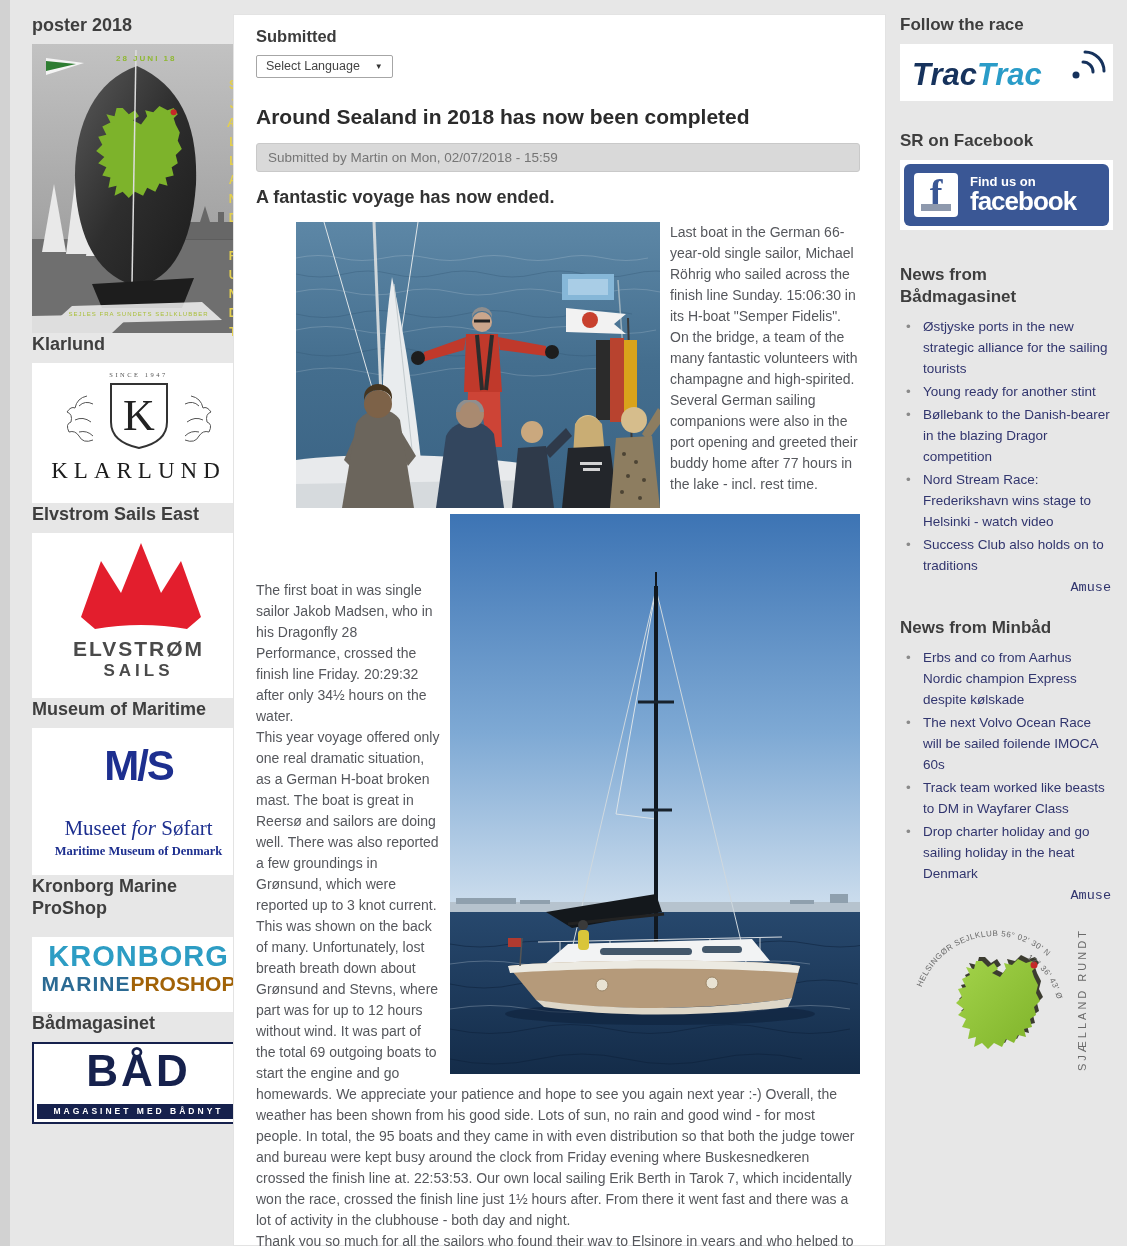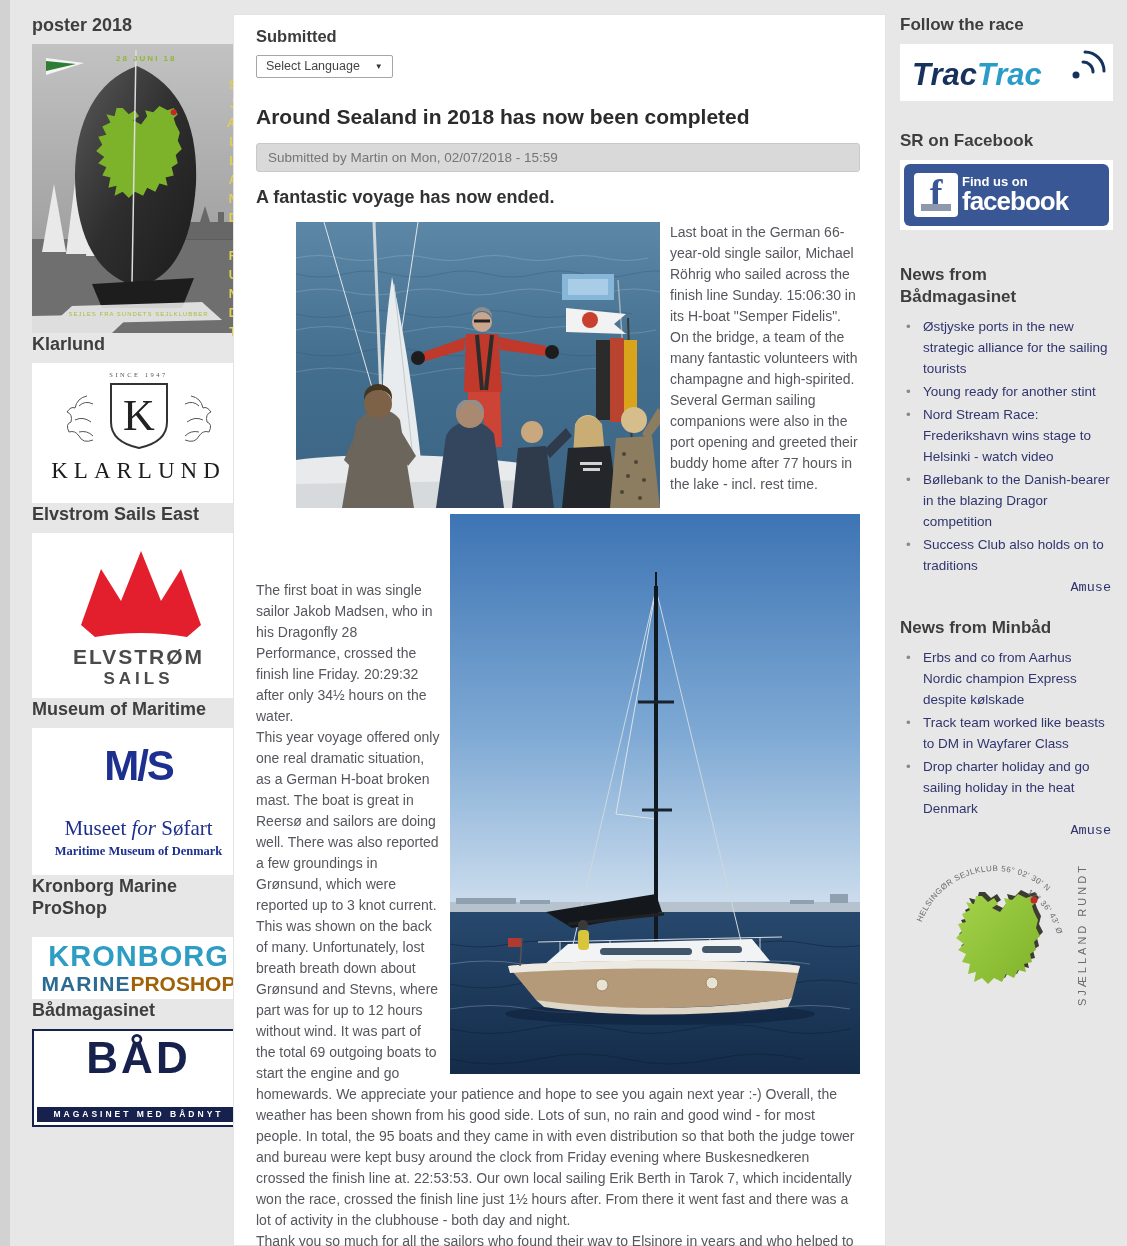--- a/index.html
+++ b/index.html
@@ -26,40 +26,40 @@
   .poster-date{position:absolute;left:84px;top:10px;font-size:8px;font-weight:700;letter-spacing:2px;color:#8fb832;white-space:nowrap;}
   .poster-vert{position:absolute;right:5px;top:34px;writing-mode:vertical-rl;text-orientation:upright;font-size:12px;font-weight:700;letter-spacing:5px;color:#e3cf4e;white-space:nowrap;}
   .poster-tagline{position:absolute;bottom:16px;left:50%;transform:translateX(-50%);font-size:6px;letter-spacing:1px;color:#aabf3a;white-space:nowrap;}
 
   
   .klarlund{height:140px;font-family:"Liberation Serif","DejaVu Serif",serif;text-align:center;padding-top:8px;box-sizing:border-box;}
   .klarlund .since{font-size:6.5px;letter-spacing:2.5px;color:#555;}
   .klarlund .name{font-size:23px;letter-spacing:6px;color:#1c1c1c;margin-top:4px;}
 
   
-  .elvstrom{height:165px;text-align:center;padding-top:12px;box-sizing:border-box;}
+  .elvstrom{height:165px;text-align:center;padding-top:4px;box-sizing:border-box;}
   .elvstrom .name{font-size:21px;font-weight:700;letter-spacing:2px;color:#4a4a4a;margin-top:4px;}
   .elvstrom .sub{font-size:17px;font-weight:700;letter-spacing:4px;color:#4a4a4a;}
 
   
   .museum{height:147px;text-align:center;font-family:"Liberation Serif","DejaVu Serif",serif;color:#1d2f8f;padding-top:6px;box-sizing:border-box;}
   .museum .ms{font-family:"Liberation Sans","DejaVu Sans",sans-serif;font-size:42px;line-height:64px;font-weight:800;letter-spacing:-2px;}
   .museum .nm{font-size:21px;margin-top:18px;}
   .museum .nm em{font-style:italic;}
   .museum .sub{font-size:12.5px;font-weight:700;margin-top:3px;}
 
   
-  .kronborg{height:62px;text-align:center;padding-top:5px;box-sizing:border-box;line-height:1.0;}
+  .kronborg{height:75px;text-align:center;padding-top:5px;box-sizing:border-box;line-height:1.0;}
   .kronborg .w1{font-size:29px;font-weight:800;color:#2d9dc4;letter-spacing:1px;}
   .kronborg .row2{font-size:21px;font-weight:800;margin-top:2px;}
   .kronborg .w2{color:#2b6a93;letter-spacing:1px;}
   .kronborg .w3{color:#a16207;margin-left:0;}
 
   
-  .badbox{height:98px;border:2px solid #16214d;box-sizing:border-box;text-align:center;position:relative;background:#fff;}
+  .badbox{height:82px;border:2px solid #16214d;box-sizing:border-box;text-align:center;position:relative;background:#fff;}
   .badbox .name{font-size:44px;line-height:50px;font-weight:800;letter-spacing:3px;color:#16214d;margin-top:2px;}
   .badbox .bar{position:absolute;left:3px;right:3px;bottom:3px;height:15px;background:#16214d;color:#ffffff;font-size:8.5px;font-weight:700;letter-spacing:3px;line-height:15px;}
 
   
   .translate-h{font-size:16.5px;font-weight:700;color:#3c3c3c;margin:2px 0 9px 0;}
   .lang-select{display:inline-flex;align-items:center;gap:15px;border:1px solid #a6a6a6;border-radius:2px;background:#fff;padding:3px 9px 4px 9px;font-size:12.5px;color:#444;cursor:pointer;}
   .lang-select .arrow{font-size:8px;color:#333;}
   h1.title{font-size:21px;color:#2b2b2b;margin:27px 0 14px 0;}
   .submitted{background:#d9d9d9;border:1px solid #c9c9c9;border-radius:3px;color:#757575;font-size:13.5px;padding:6px 11px;margin-bottom:15px;}
   h2.subtitle{font-size:18px;color:#333333;margin:0 0 14px 0;}
@@ -71,21 +71,21 @@
   .para3{margin-top:21px;clear:none;}
   .article p{margin:0;}
 
   
   .tractrac-box{width:213px;height:57px;background:#fff;margin-bottom:29px;}
   .fb-outer{width:213px;height:70px;background:#fff;box-sizing:border-box;padding:4px;margin-bottom:34px;}
   .fb-inner{width:100%;height:100%;background:#3a5795;border-radius:6px;display:flex;align-items:center;box-sizing:border-box;padding:0 10px;}
   .fb-badge{width:44px;height:44px;background:#ffffff;border-radius:4px;position:relative;flex:0 0 auto;}
   .fb-badge .f{position:absolute;left:0;right:0;top:-2px;text-align:center;font-family:"Liberation Serif","DejaVu Serif",serif;font-weight:700;font-size:38px;color:#3a5795;}
   .fb-badge .base{position:absolute;left:7px;right:7px;bottom:6px;height:7px;background:#8e99ad;}
-  .fb-text{margin-left:4px;color:#ffffff;line-height:1.05;}
+  .fb-text{margin-left:12px;color:#ffffff;line-height:1.05;}
   .fb-text .l1{font-size:13px;font-weight:700;}
   .fb-text .l2{font-size:26px;font-weight:800;letter-spacing:-1px;}
   .news-head{max-width:175px;}
   ul.news{list-style:none;margin:6px 0 0 0;padding:0 0 0 6px;}
   ul.news li{position:relative;padding-left:17px;font-size:13.5px;line-height:21px;color:#31356e;margin-bottom:2px;cursor:pointer;}
   ul.news li::before{content:"•";position:absolute;left:0;top:0;color:#8a8a8a;}
   .amuse{text-align:right;font-size:13.5px;color:#31356e;margin:4px 2px 0 0;cursor:pointer;font-family:Liberation Mono, monospace;}
   .sec-minbad{margin-top:22px;}
   .club-logo{margin-top:26px;}
 </style>
@@ -396,31 +396,32 @@
           <div class="l2">facebook</div>
         </div>
       </div>
     </div>
 
     <div class="sec-news1">
       <h3 class="side news-head">News from Bådmagasinet</h3>
       <ul class="news">
         <li>Østjyske ports in the new strategic alliance for the sailing tourists</li>
         <li>Young ready for another stint</li>
+        <li>Bøllebank to the Danish-bearer in the blazing Dragor competition</li>
         <li>Nord Stream Race: Frederikshavn wins stage to Helsinki - watch video</li>
-        <li>Bøllebank to the Danish-bearer in the blazing Dragor competition</li>
         <li>Success Club also holds on to traditions</li>
       </ul>
       <div class="amuse">Amuse</div>
     </div>
 
     <div class="sec-minbad">
       <h3 class="side">News from Minbåd</h3>
       <ul class="news">
         <li>Erbs and co from Aarhus Nordic champion Express despite kølskade</li>
+        <li>The next Volvo Ocean Race will be sailed foilende IMOCA 60s</li>
         <li>Track team worked like beasts to DM in Wayfarer Class</li>
         <li>Drop charter holiday and go sailing holiday in the heat Denmark</li>
       </ul>
       <div class="amuse">Amuse</div>
     </div>
 
     <div class="club-logo">
       <svg width="213" height="150" viewBox="0 0 213 150">
         <defs>
           <path id="arc1" d="M21.7,58.3 A78,78 0 0 1 168.3,58.3" fill="none"></path>

